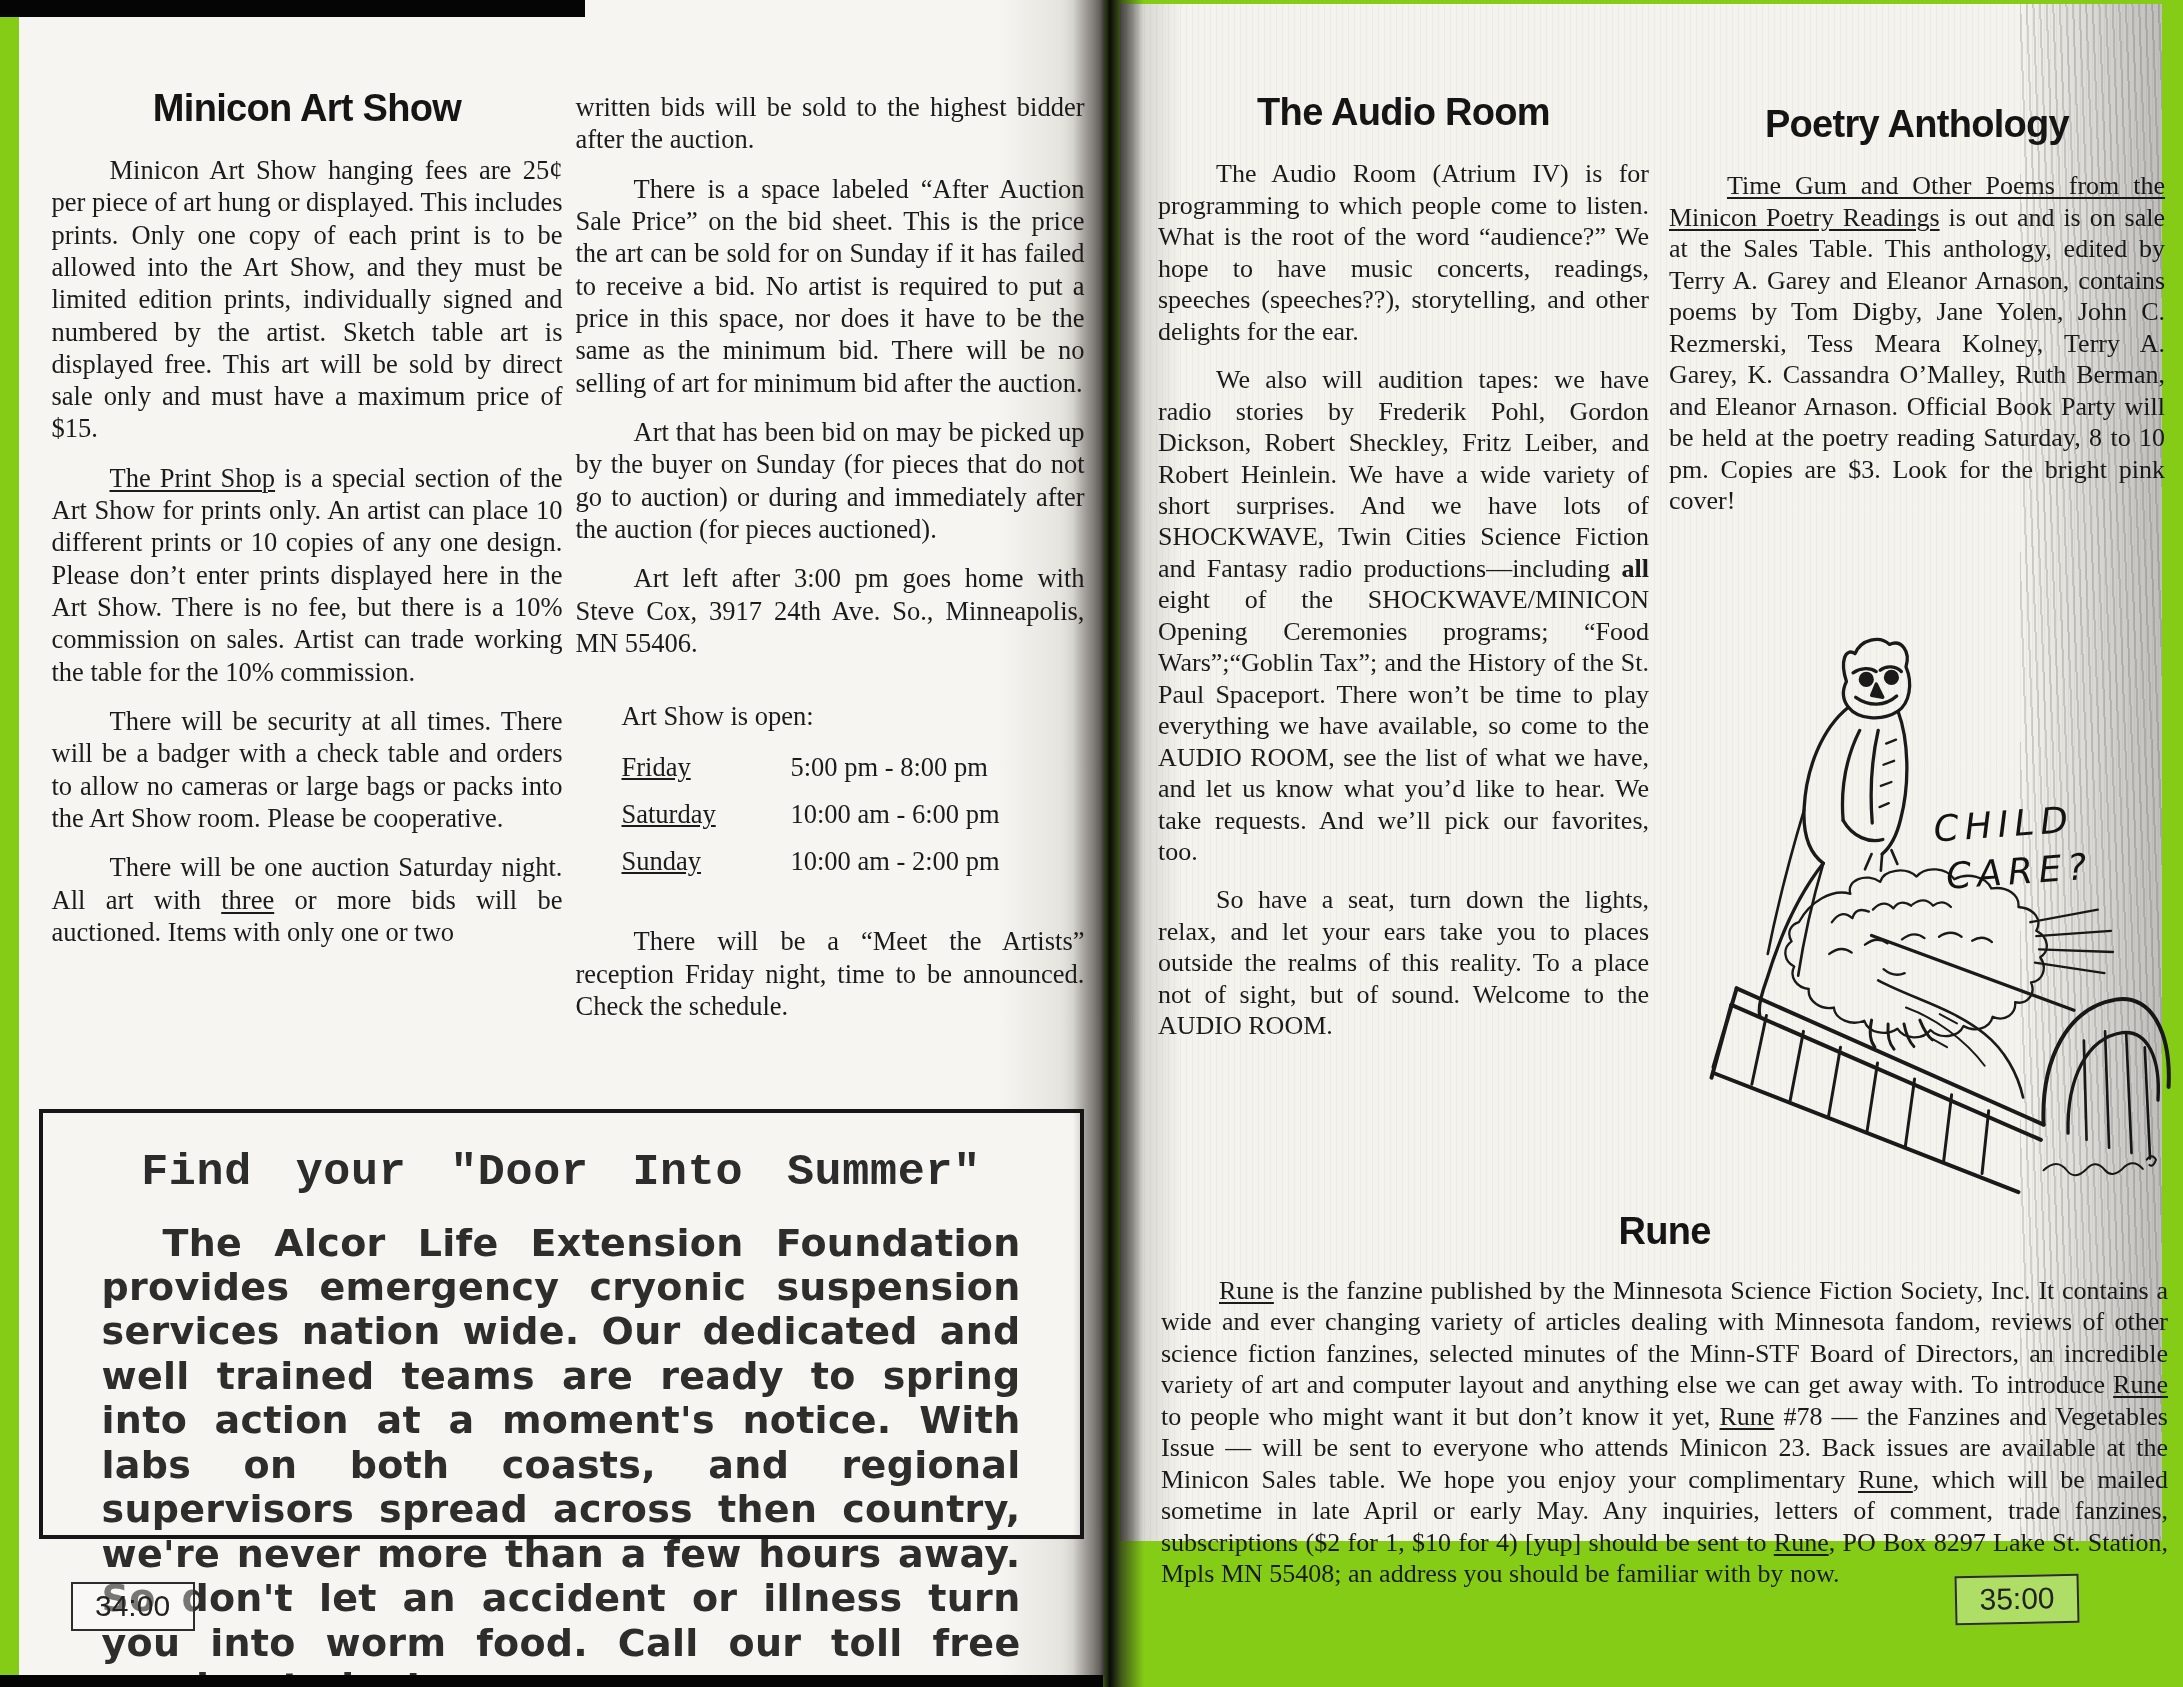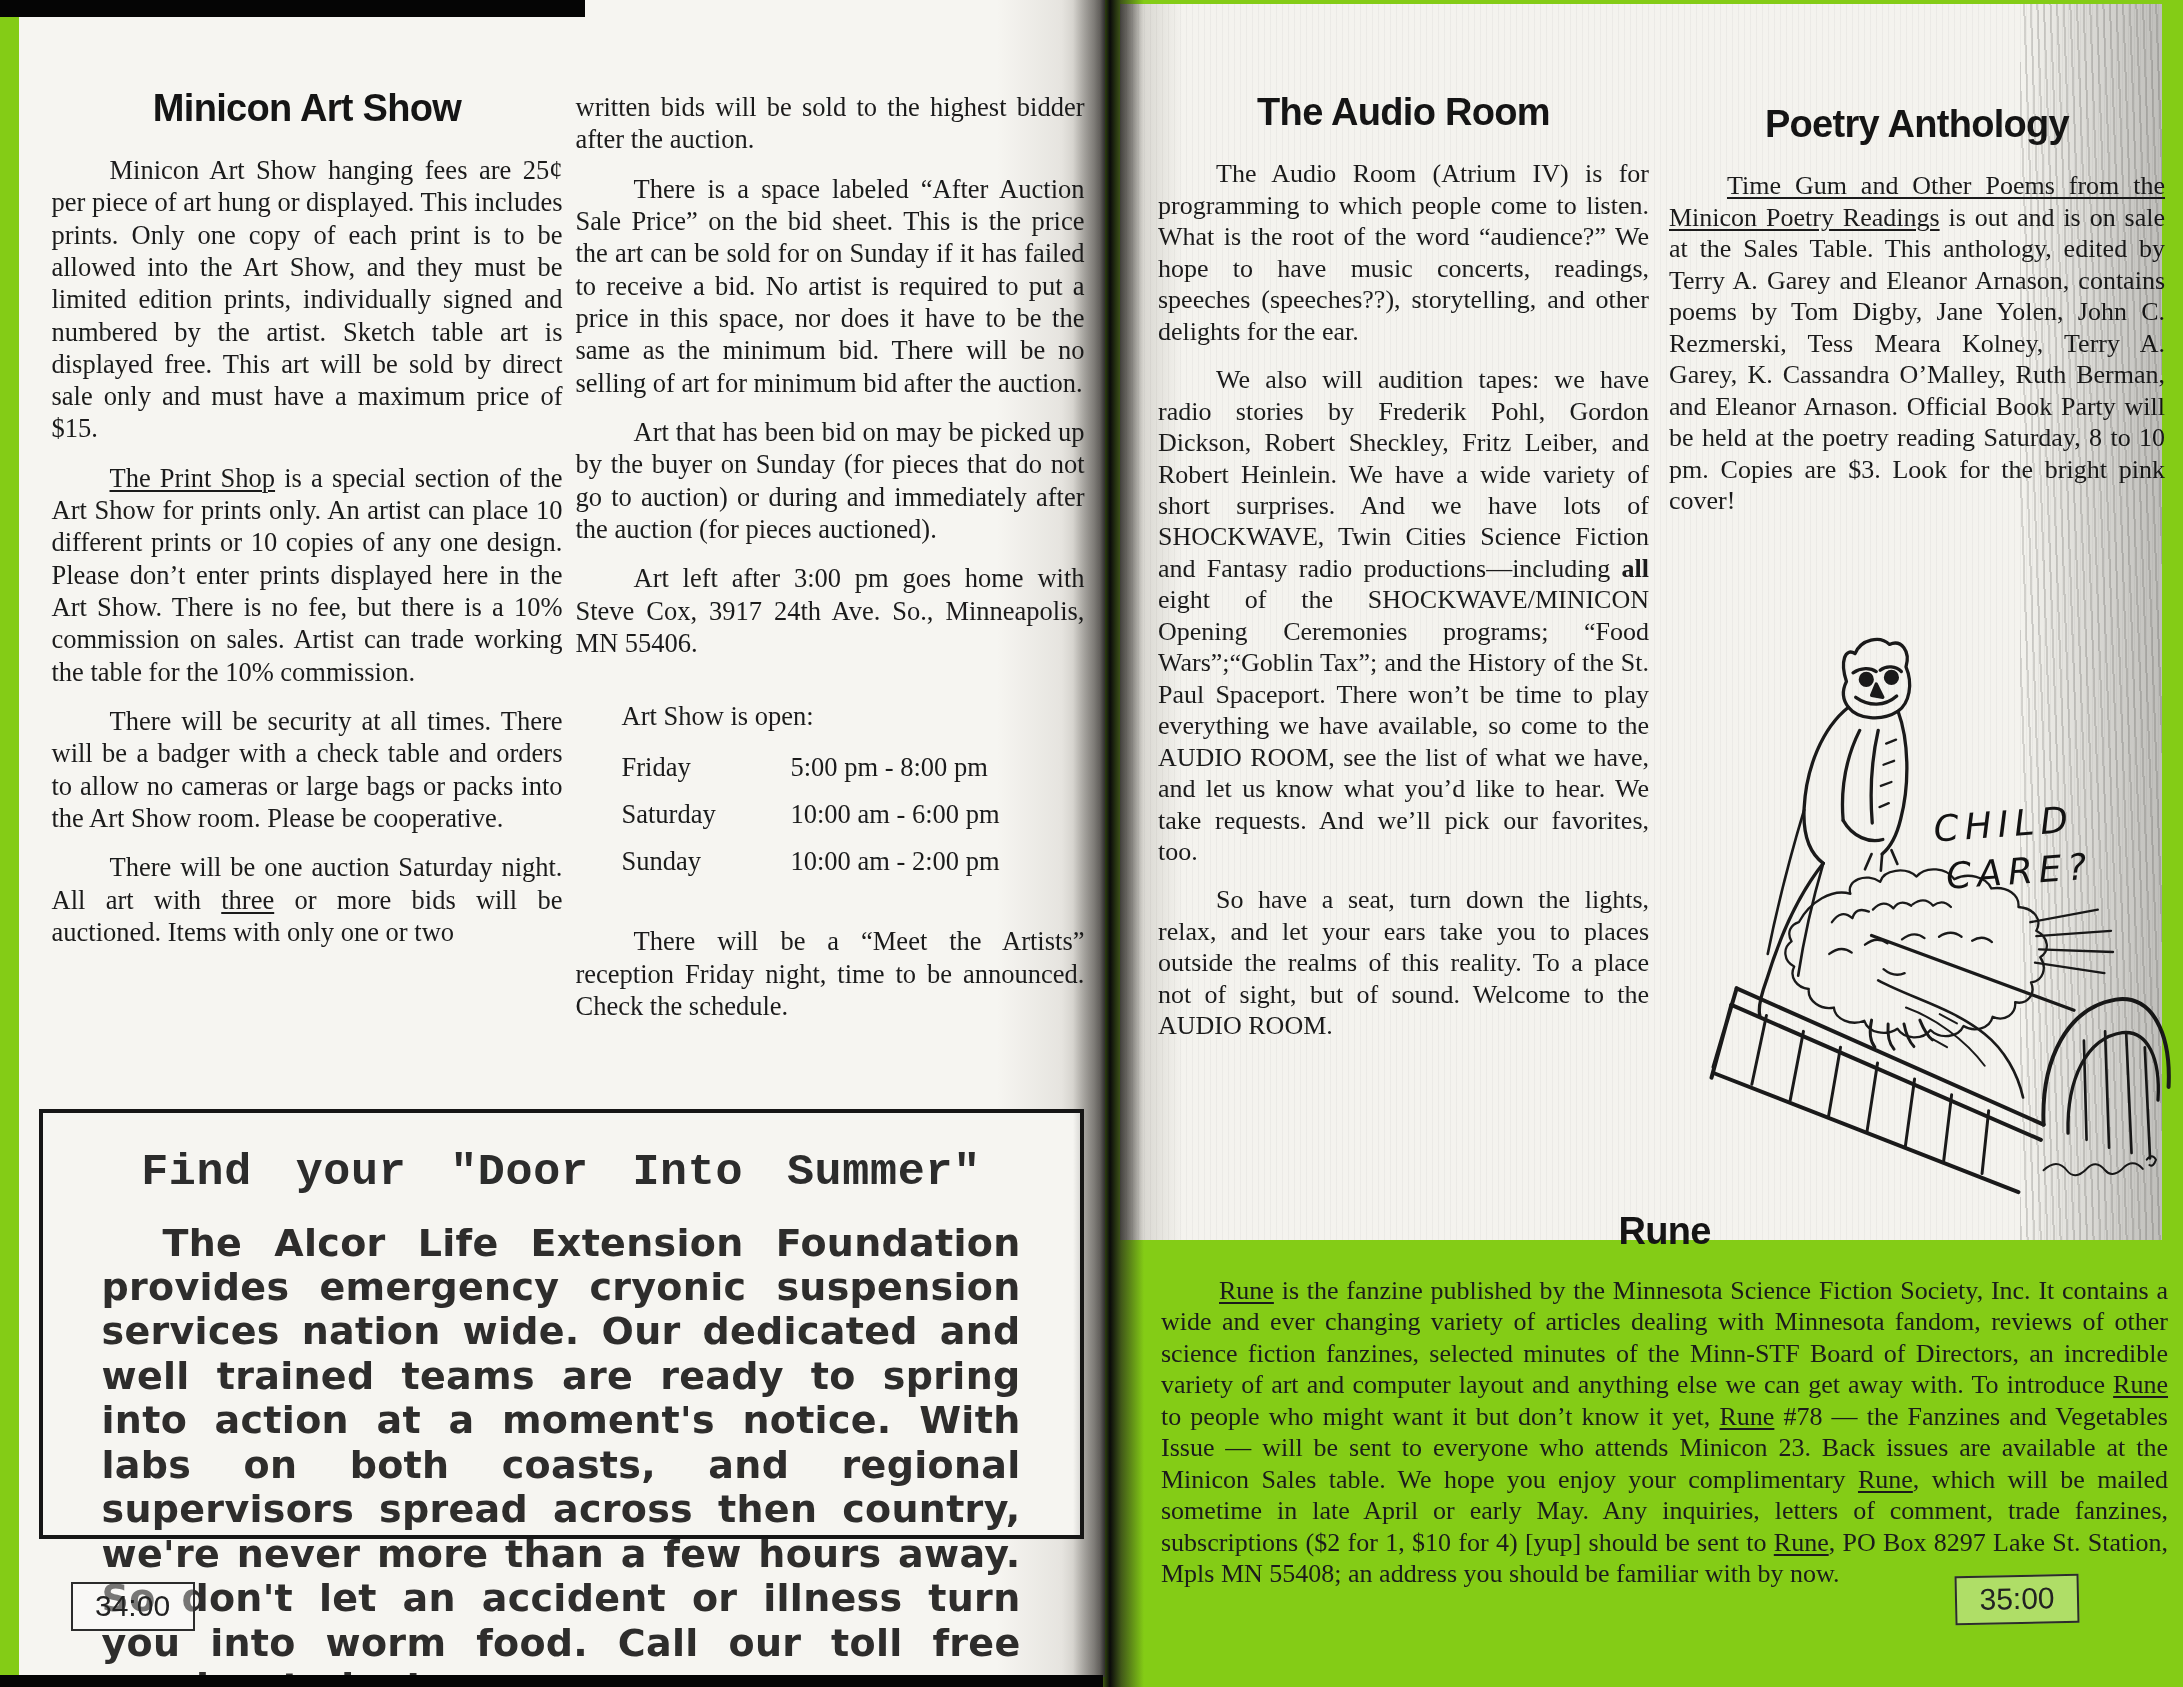--- a/index.html
+++ b/index.html
@@ -1,21 +1,21 @@
 <!DOCTYPE html>
 <html style="font-size:10.6px"><head>
 <meta charset="utf-8">
 <style>
   html,body{margin:0;padding:0;background:#060606;}
   .canvas{position:relative;width:2183px;height:1687px;background:#84cc16;overflow:hidden;
           font-family:"Liberation Serif",serif;color:#1b1b1b;}
   .page{position:absolute;background:#f5f4f0;}
   .page-left{left:18.5px;top:0;width:1086px;height:1677px;
     background:linear-gradient(90deg,#f6f5f1 0%,#f6f5f1 90%,#e6e4df 96%,#b9b6b0 99%,#8d8a84 100%);}
-  .page-right{left:1120px;top:4px;width:1042px;height:1236px;
+  .page-right{left:1120px;top:4px;width:1042px;height:1537px;
     background:linear-gradient(90deg,#9a978f 0%,#d8d6d0 2%,#f4f3ee 6%,#f4f3ee 100%);}
   .stripes{position:absolute;inset:0;pointer-events:none;
     background:repeating-linear-gradient(90deg,rgba(0,0,0,0.035) 0 1.3px,rgba(0,0,0,0) 1.3px 6px);}
   .edge-stack{position:absolute;top:0;right:0;width:142px;height:100%;pointer-events:none;
     background:repeating-linear-gradient(88deg,rgba(40,38,34,0.16) 0 2px,rgba(255,255,255,0) 2px 6.6px),
                linear-gradient(90deg,rgba(0,0,0,0) 0%,rgba(0,0,0,0.22) 100%);}
   .gutter{position:absolute;left:1073px;top:0;width:71px;height:1687px;pointer-events:none;z-index:4;
     background:linear-gradient(90deg,rgba(0,0,0,0) 0%,rgba(20,18,16,0.45) 38%,#0a0a0a 52%,rgba(30,28,26,0.65) 68%,rgba(0,0,0,0) 100%);}
   .top-strip{position:absolute;left:0;top:0;width:585px;height:17px;background:#050505;z-index:6;}
   .bottom-strip{position:absolute;left:0;top:1675px;width:1103px;height:12px;background:#050505;z-index:6;}
@@ -27,21 +27,21 @@
      text-align:center;margin:0 0 22.5px 0;color:#151515;}
   p{margin:0 0 17px 0;}
   .indent{text-indent:58px;}
   .noindent{text-indent:0;}
   .u{text-decoration:underline;text-decoration-thickness:2px;text-underline-offset:3.3px;}
   .b{font-weight:bold;}
 
   .schedule{margin:41px 0 0 46px;}
   .sched-head{margin:0 0 18.5px 0;}
   .sched-row{display:flex;margin-bottom:14.6px;}
-  .sched-day{width:169px;flex:none;}
+  .sched-day{width:169px;flex:none;text-decoration:underline;}
   .reception{margin-top:48px;}
 
   .ad-box{position:absolute;left:20px;top:1109px;width:1045px;height:430px;box-sizing:border-box;
           border:4px solid #161616;padding:34px 42px 0 42px;background:#f6f5f1;}
   .ad-headline{font-family:"Liberation Mono",monospace;font-weight:bold;font-size:45px;
                text-align:center;word-spacing:16px;letter-spacing:0.7px;color:#2c2c2c;margin-bottom:22.5px;white-space:nowrap;}
   .ad-body{font-family:"DejaVu Sans",sans-serif;font-weight:bold;font-size:38px;line-height:1.17;
            text-align:justify;text-indent:61px;letter-spacing:0.3px;color:#2e2d2c;margin:17px;}
   .ad-phone{font-family:"Liberation Serif",serif;font-weight:bold;font-size:65px;letter-spacing:2px;
             text-align:center;margin-top:17px;color:#222;text-decoration:underline;}

